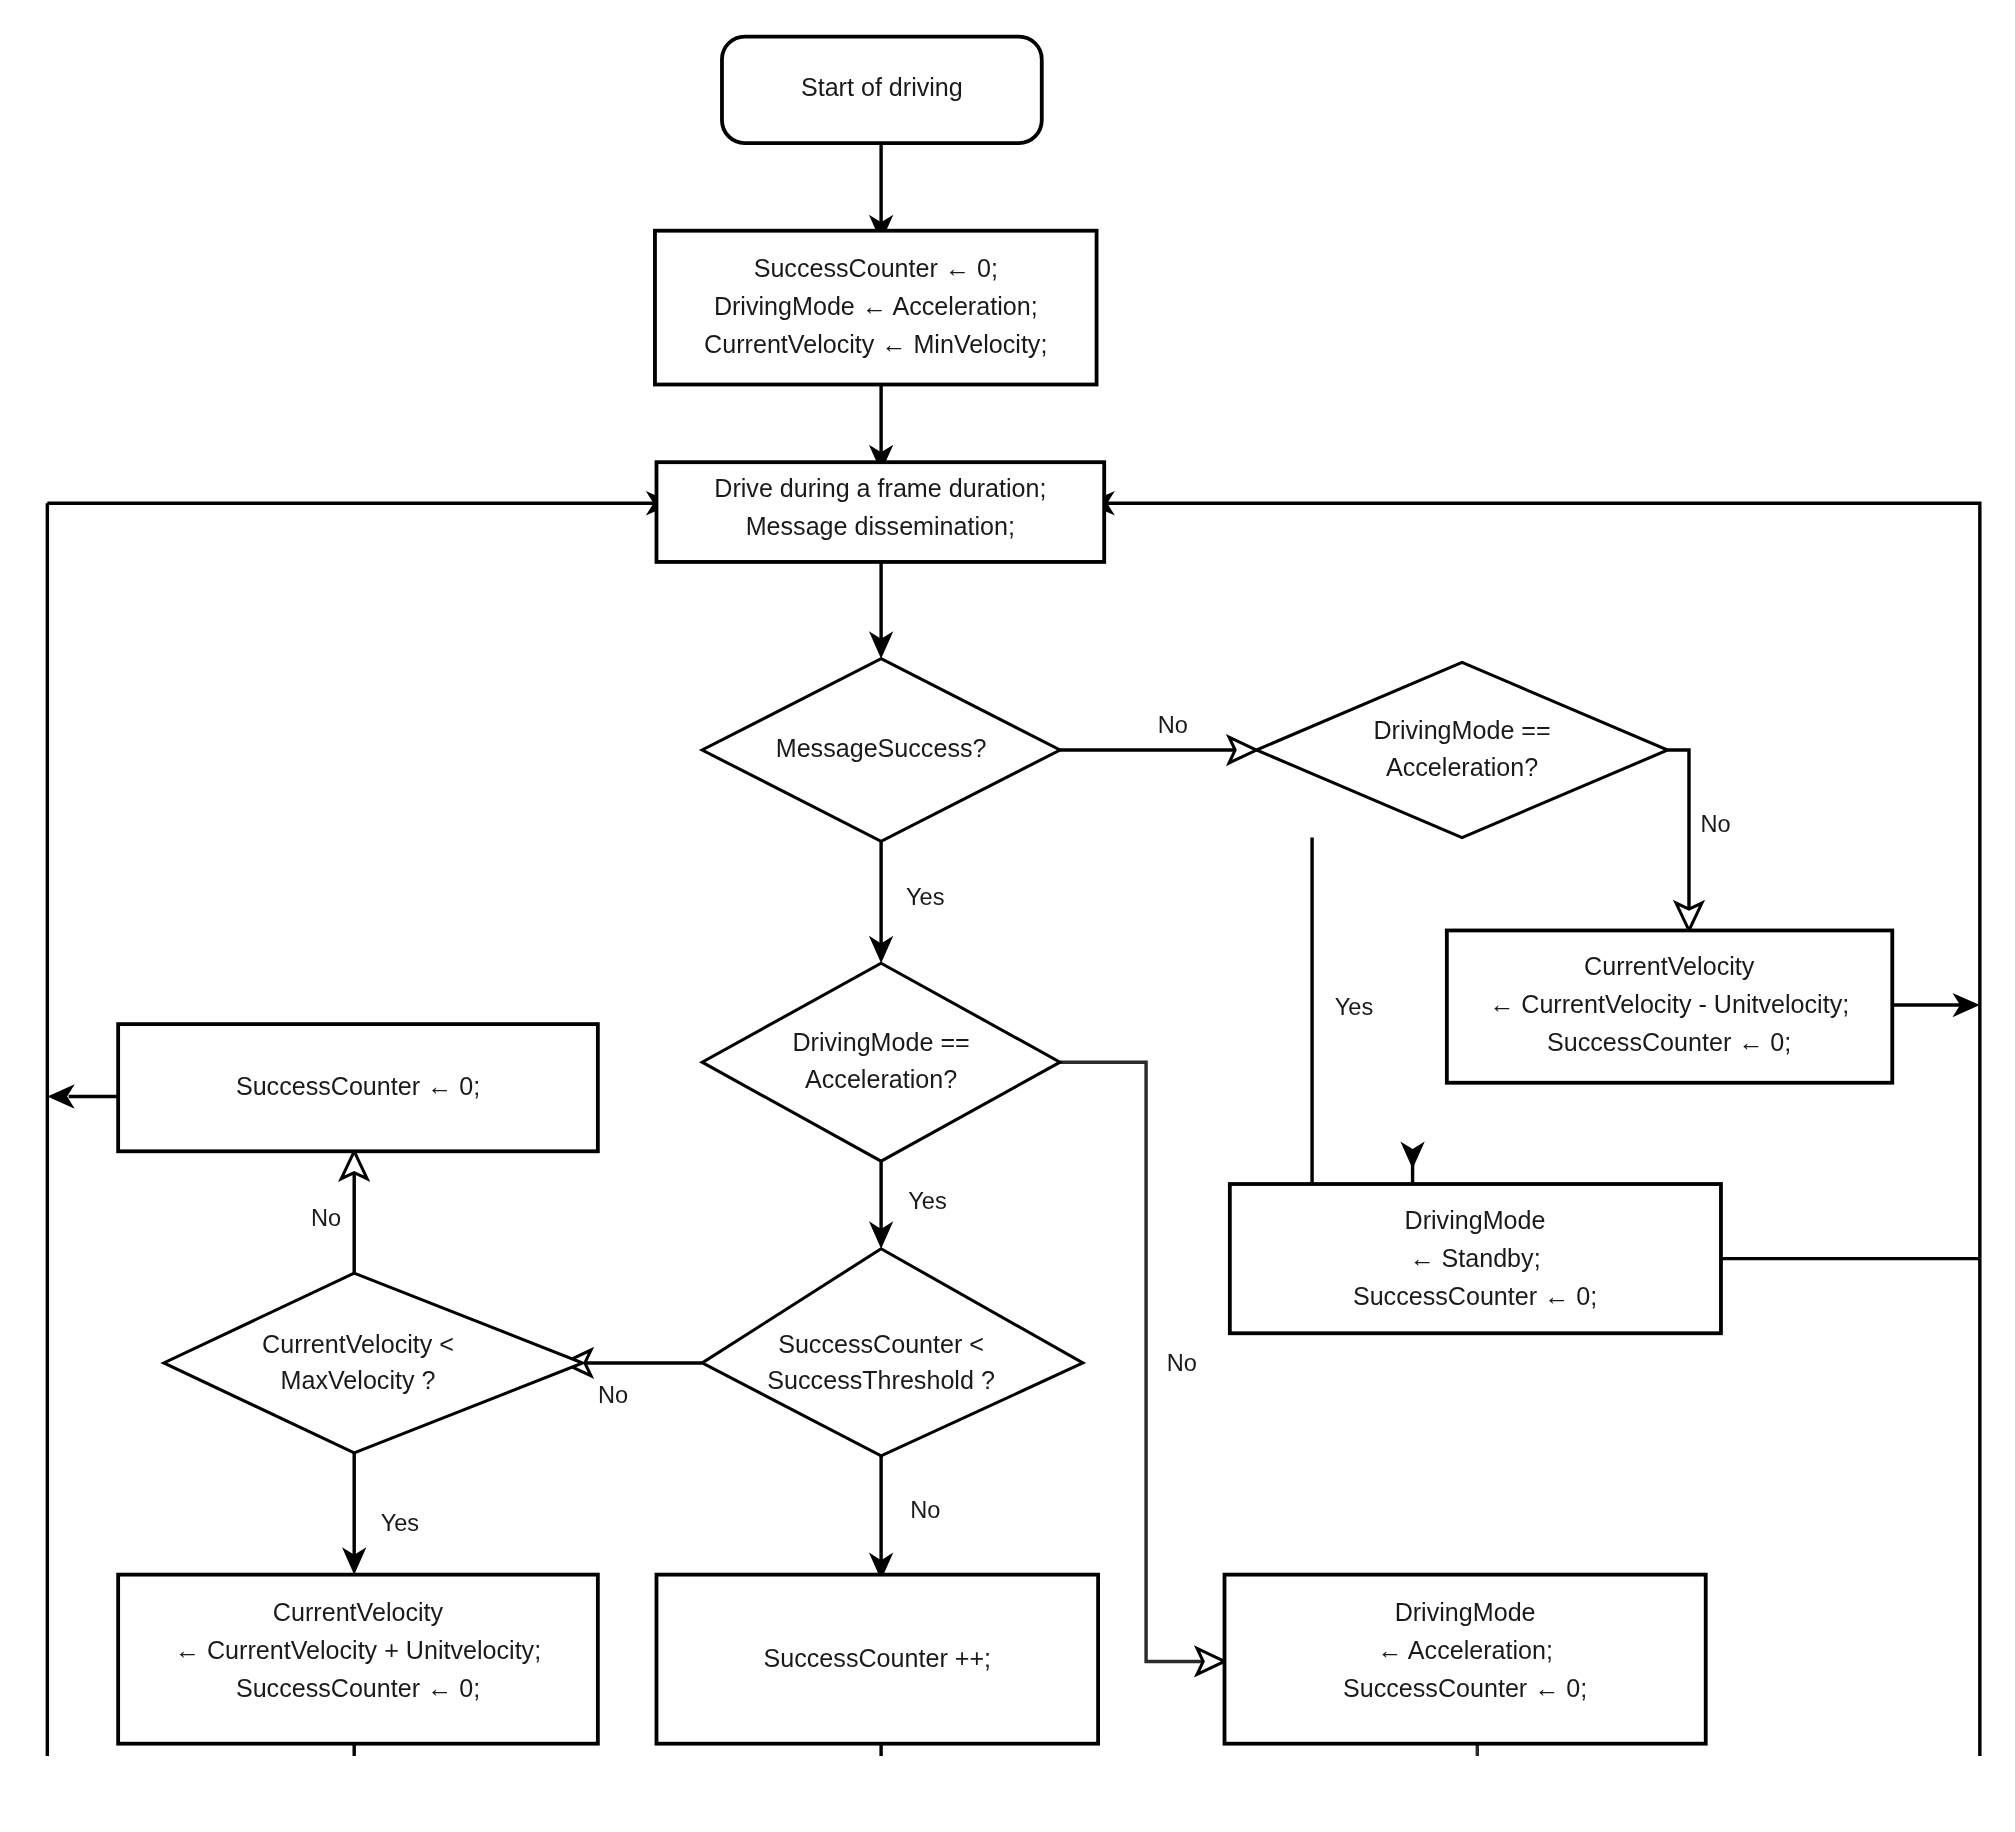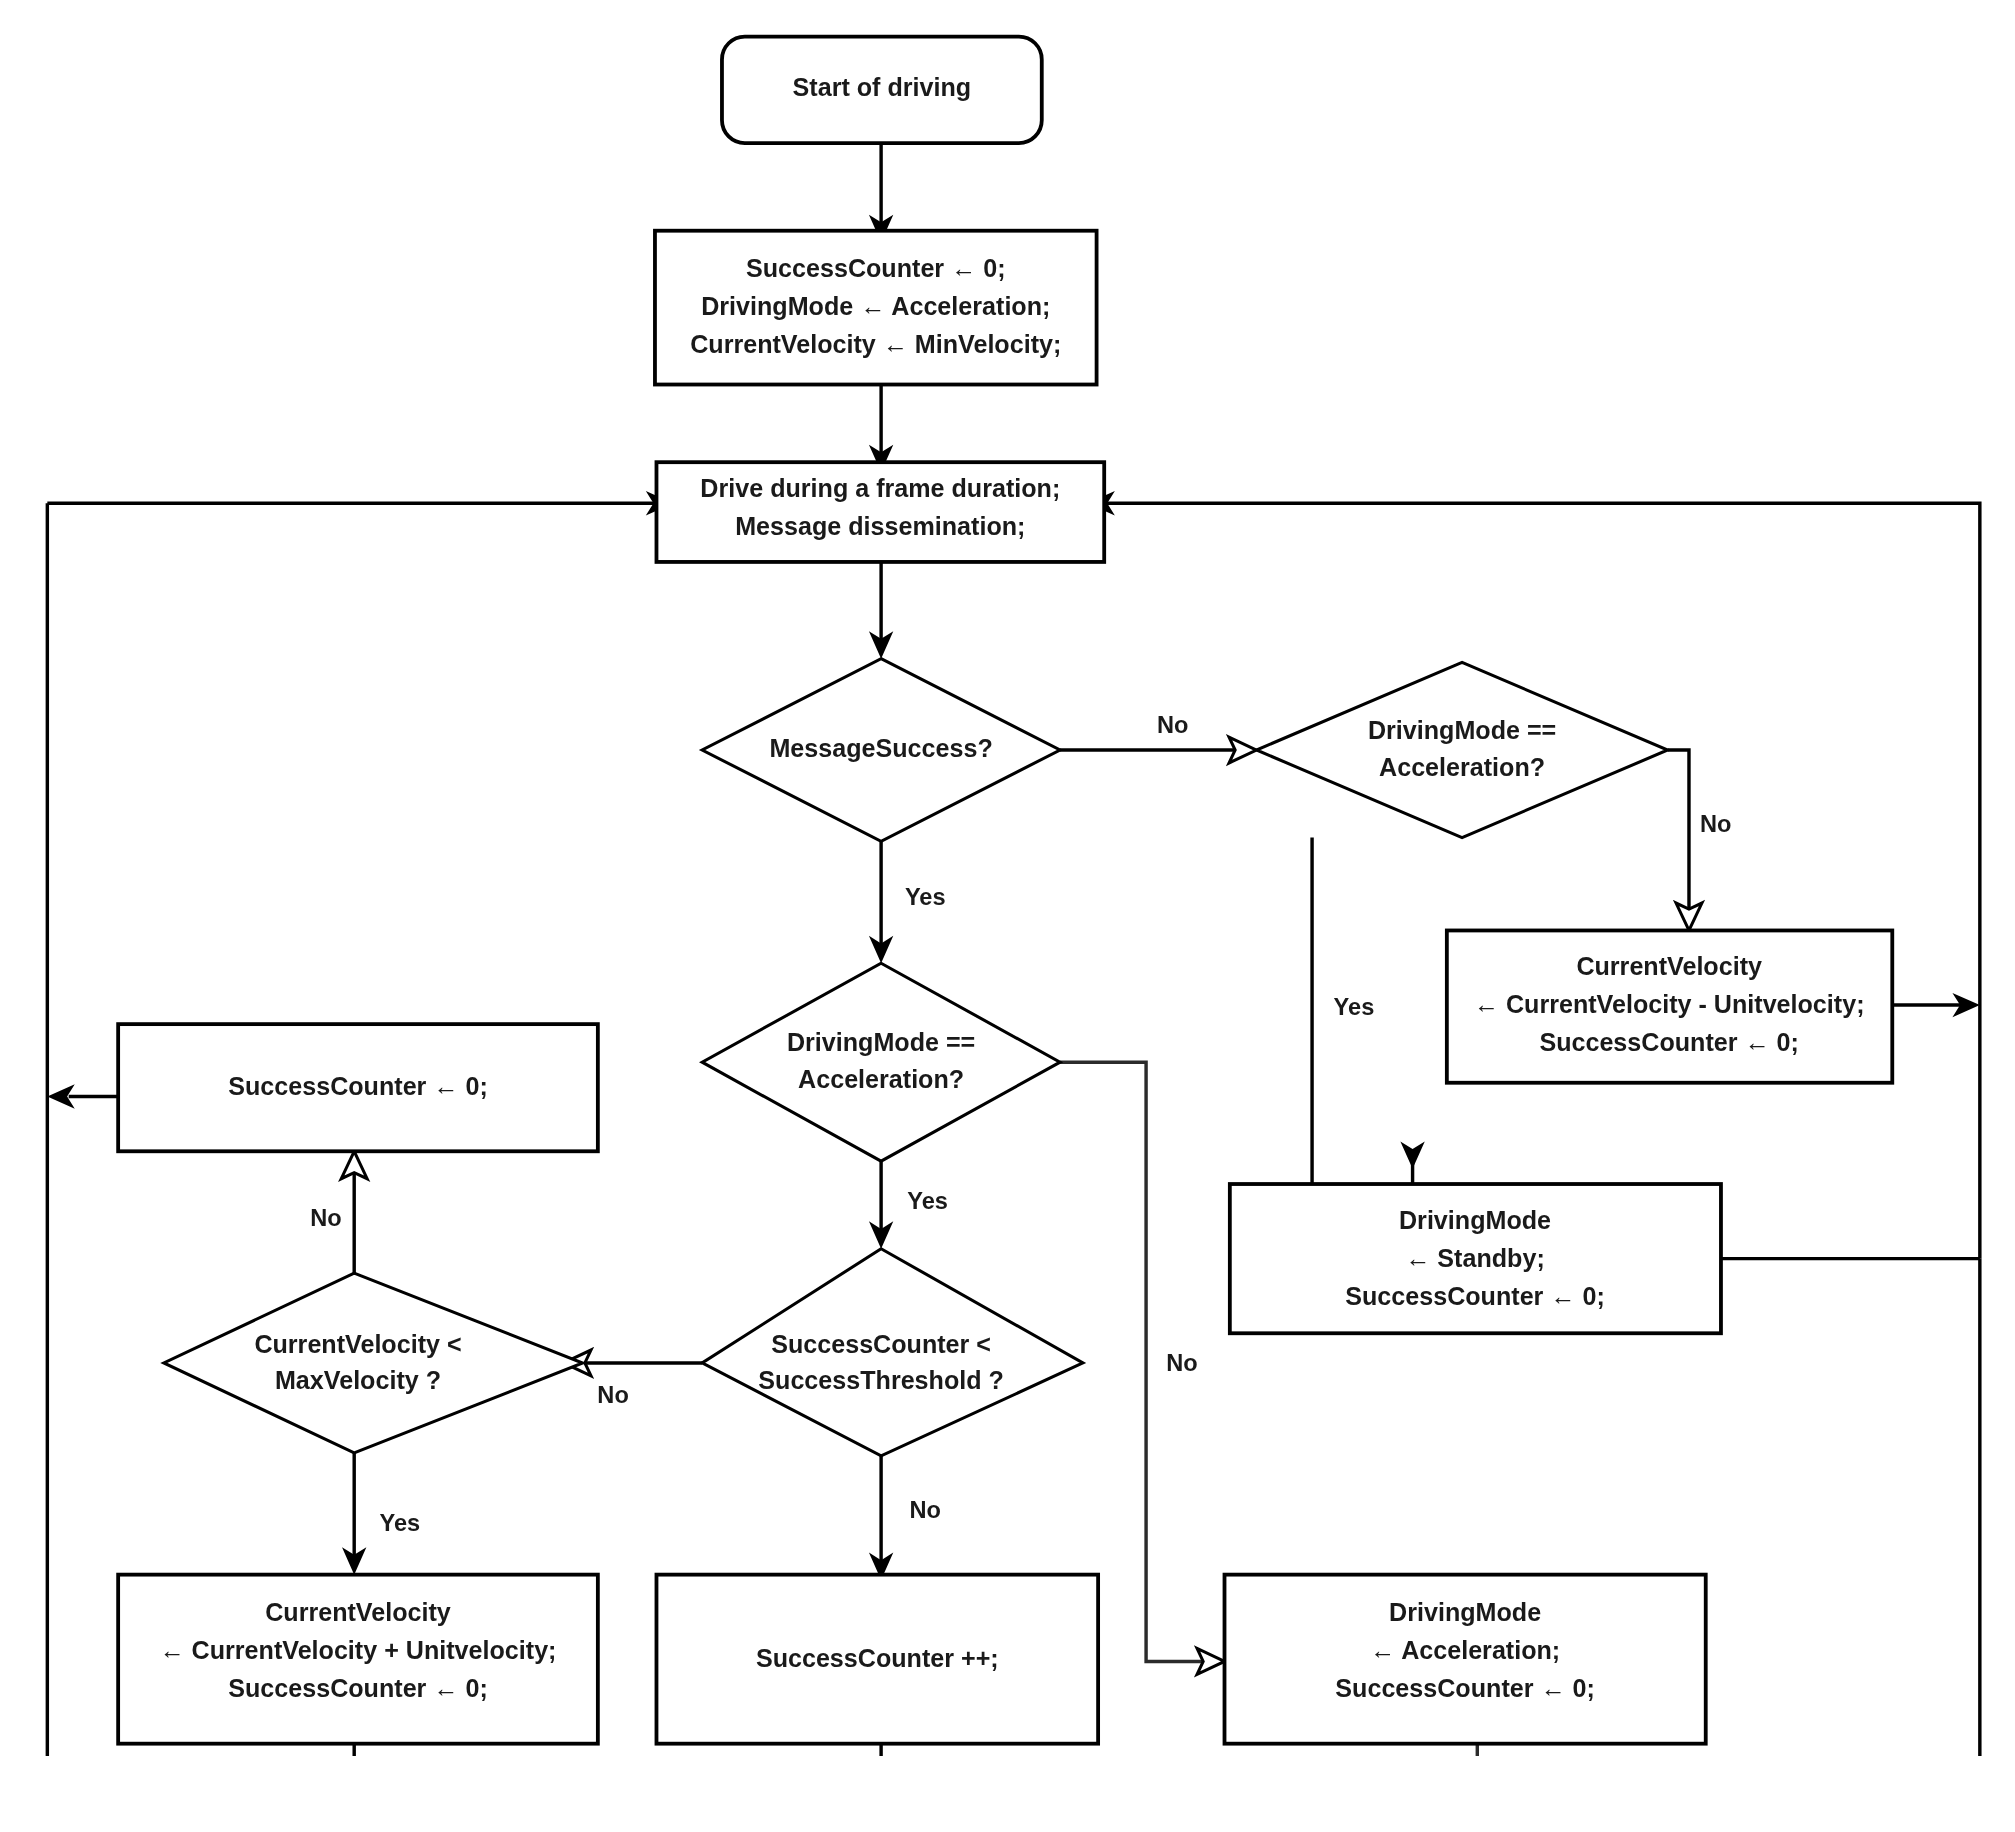--- a/index.html
+++ b/index.html
@@ -6,21 +6,20 @@
     margin: 0;
     padding: 0;
     background: #ffffff;
   }
   #page {
     position: relative;
     width: 2015px;
     height: 1756px;
     background: #ffffff;
     font-family: "Liberation Sans", sans-serif;
-    font-weight: bold;
   }
   svg.flow {
     display: block;
     width: 2015px;
     height: 1832px;
   }
   .shape-box {
     fill: #ffffff;
     stroke: #000000;
     stroke-width: 5;

